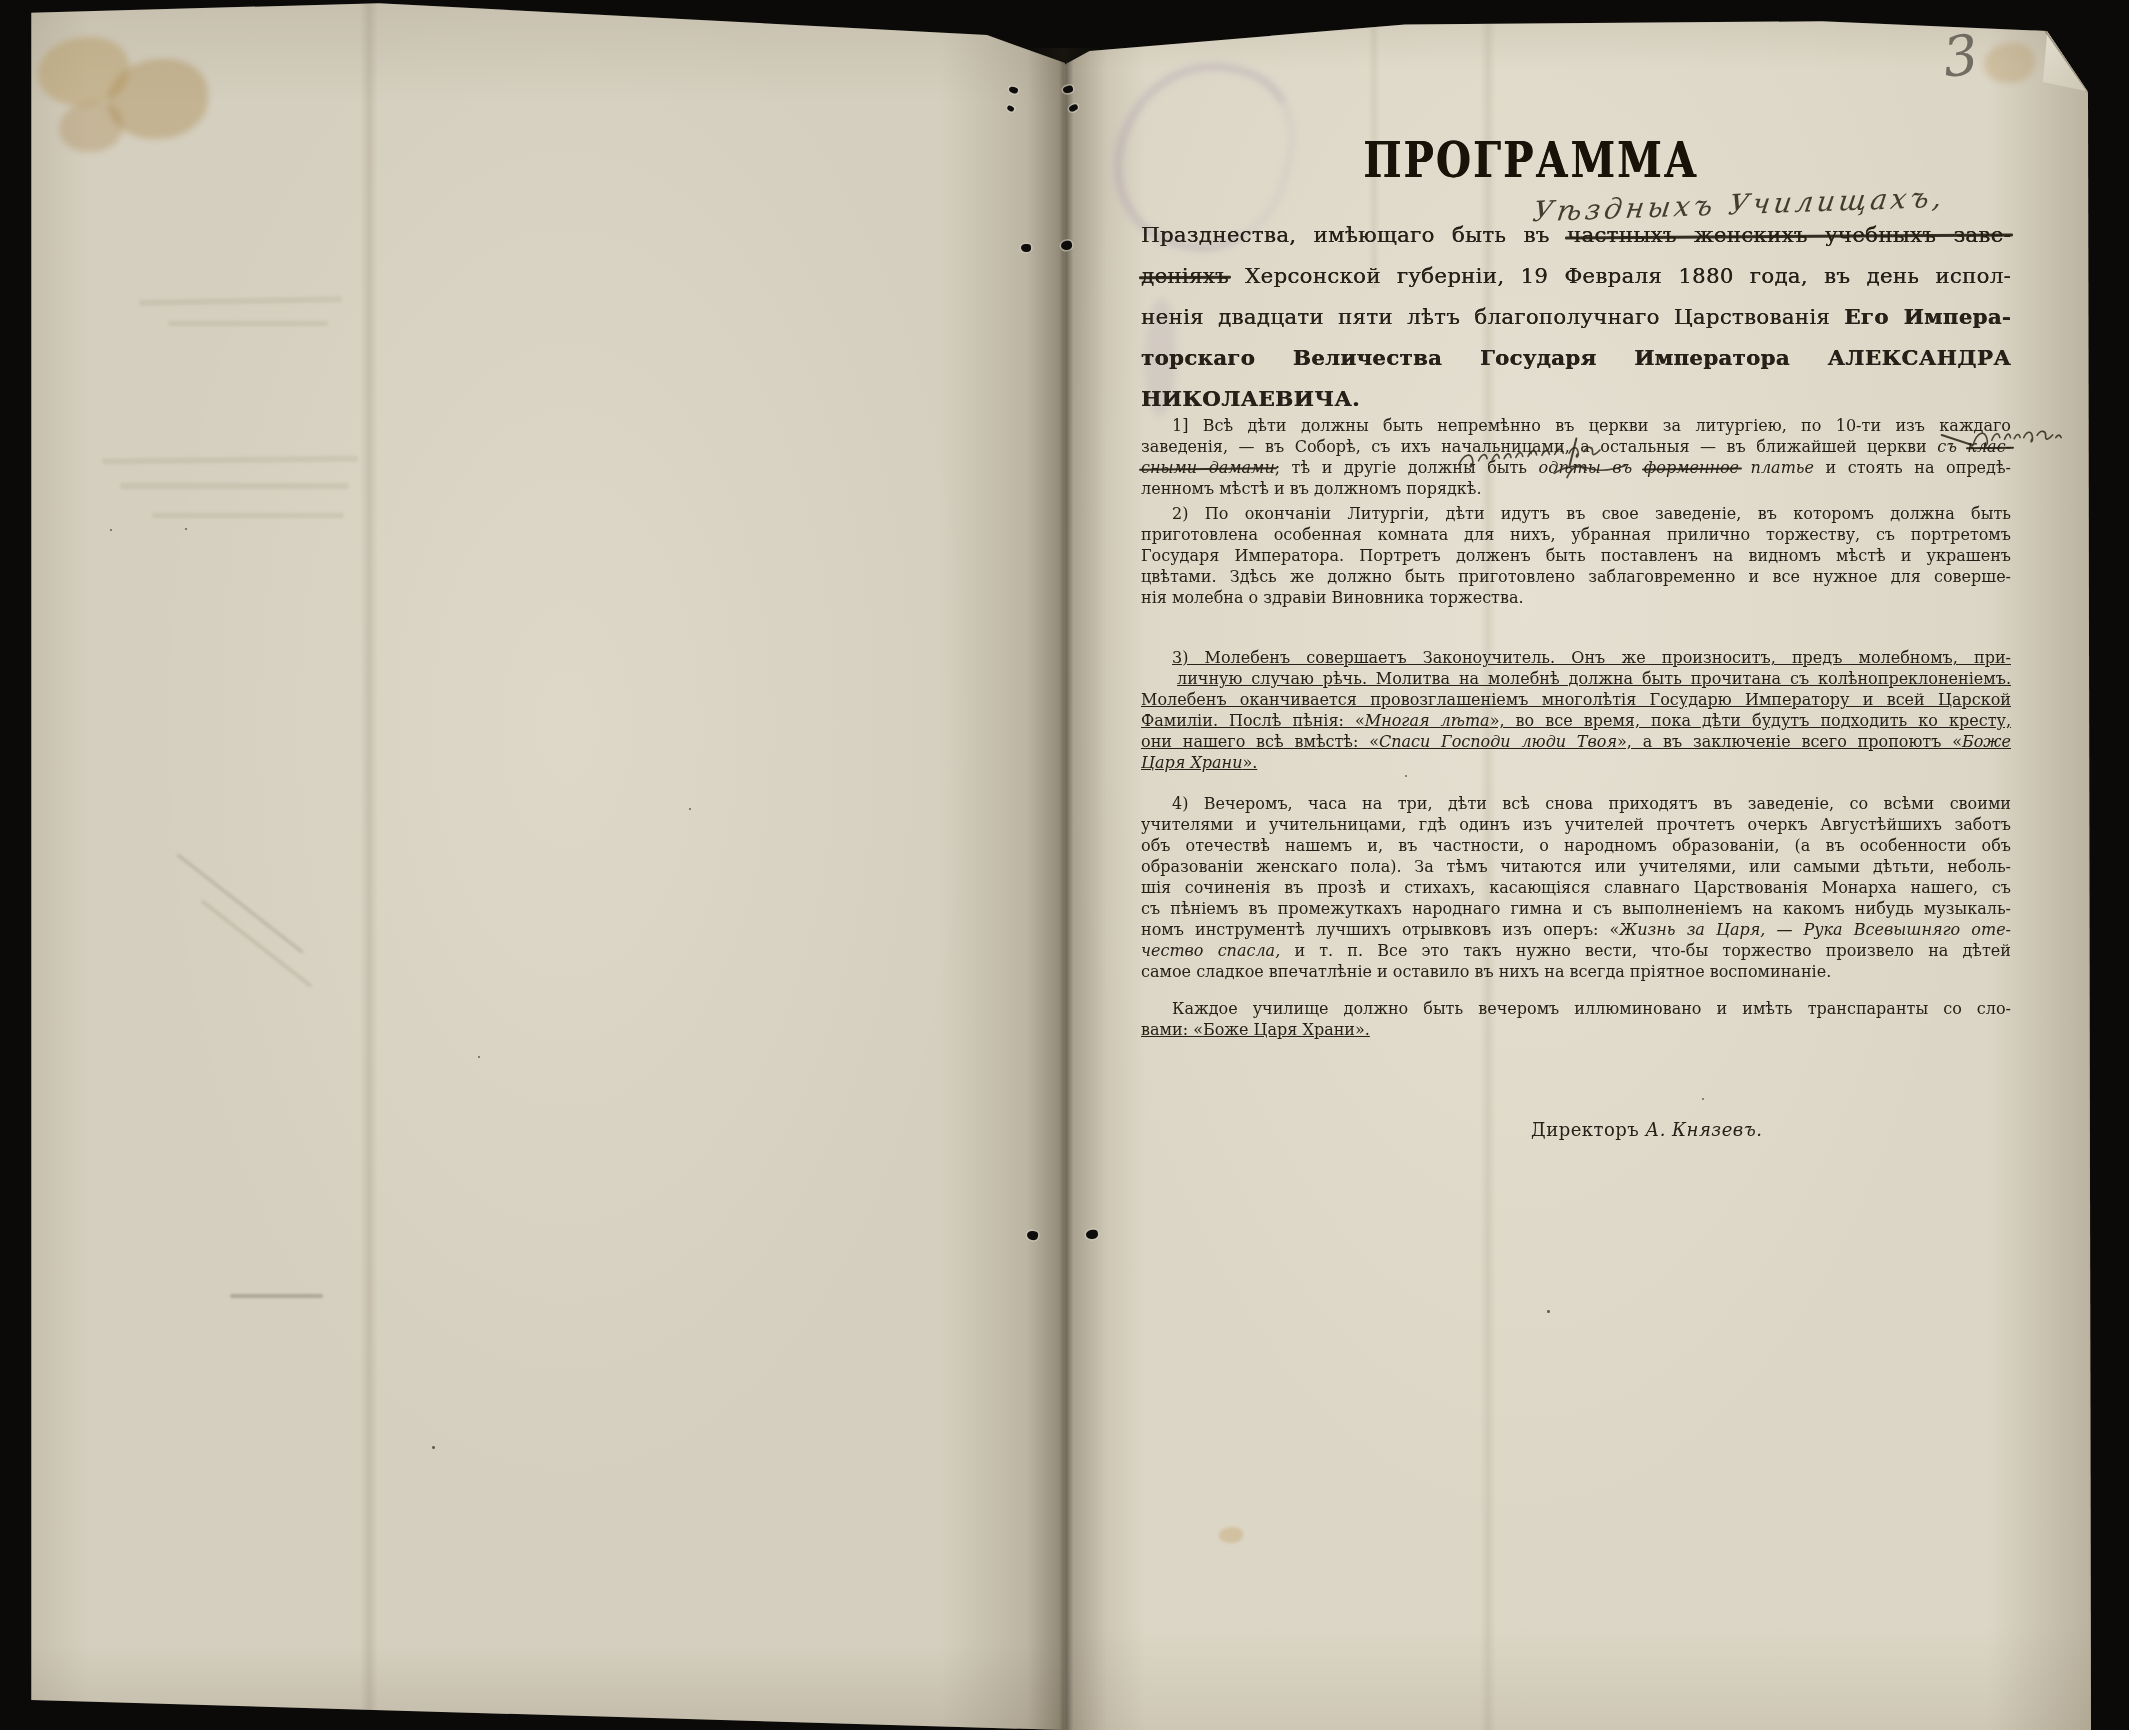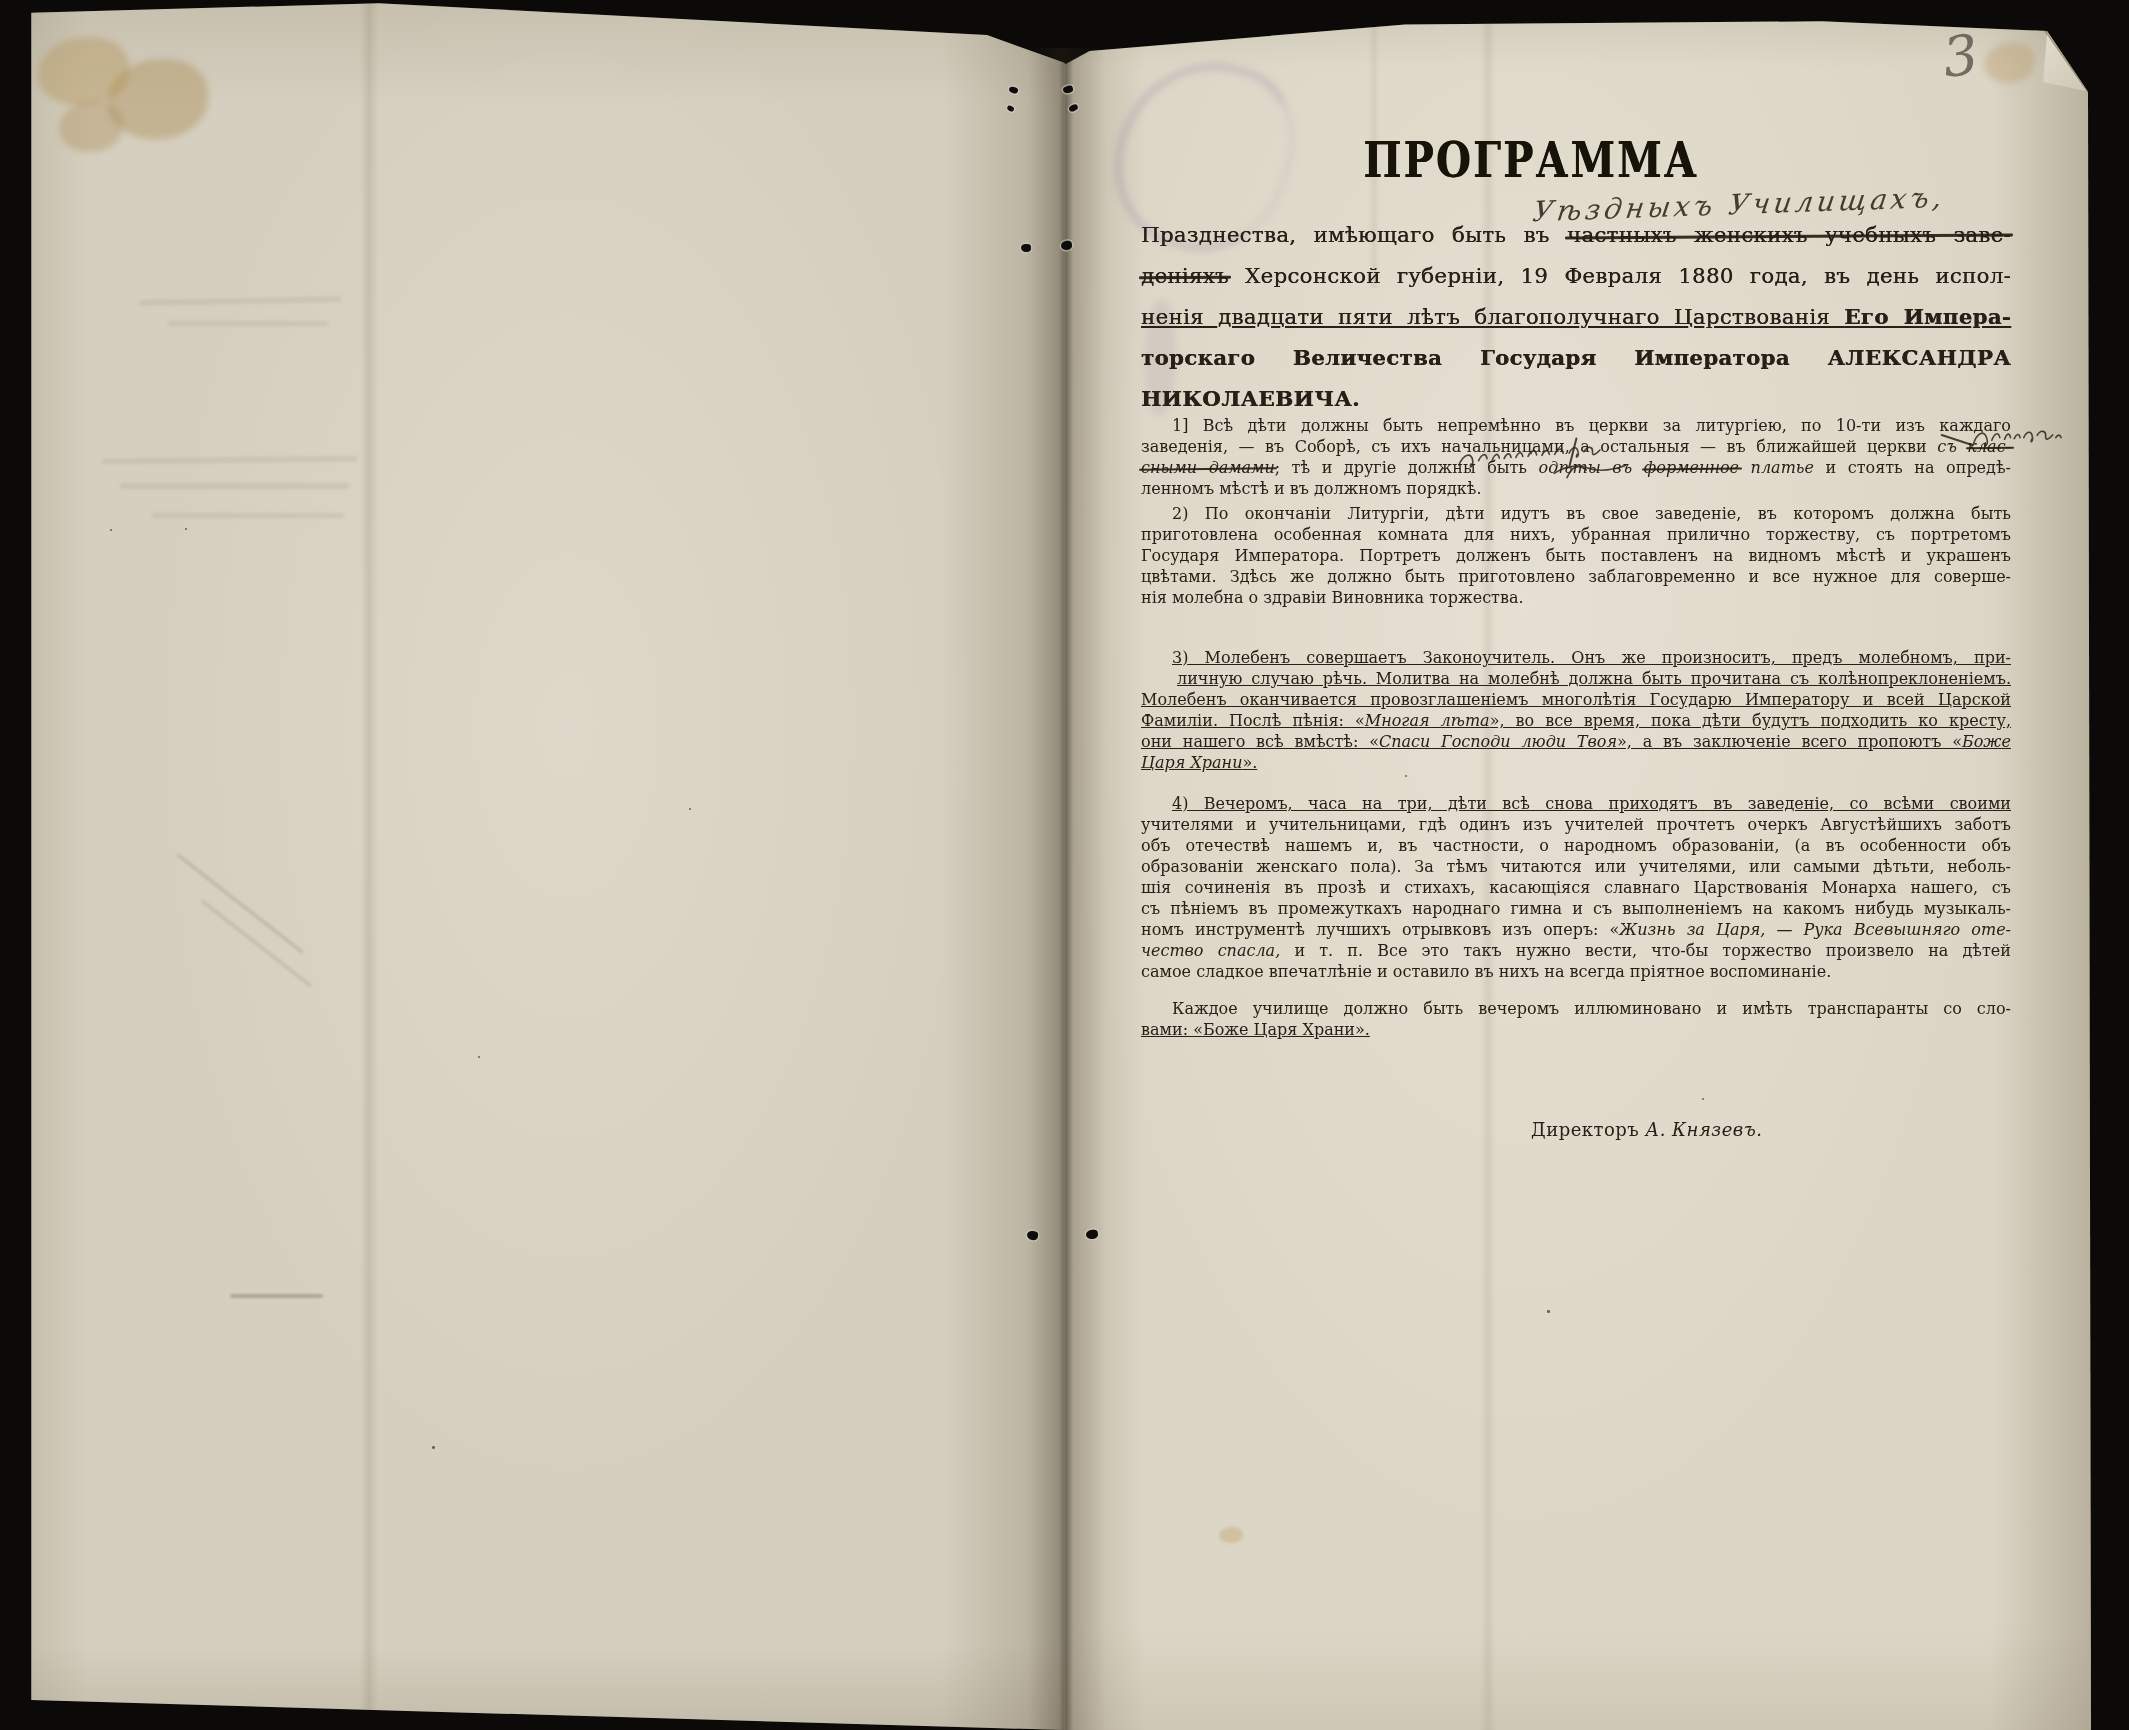--- a/index.html
+++ b/index.html
@@ -114,21 +114,21 @@
 
     <div class="page-number handwriting" style="left:879px;top:23.5px;">3</div>
 
     <div class="title" style="left:32px;top:131px;width:870px;">ПРОГРАММА</div>
 
     <div class="handwriting insertion" style="left:469px;top:188px;">Уѣздныхъ Училищахъ,</div>
 
     <div class="col subtitle-block" style="left:77px;top:214px;width:870px;position:absolute;">
         <div class="tline" style="position: relative;"><span class="seg">Празднества, имѣющаго быть въ </span><span class="seg st">частныхъ женскихъ учебныхъ заве-</span></div>
         <div class="tline" style="position: relative;"><span class="seg st">деніяхъ</span><span class="seg"> Херсонской губерніи, 19 Февраля 1880 года, въ день испол-</span></div>
-        <div class="tline" style="position: relative; text-decoration: underline;"><span class="seg">ненія двадцати пяти лѣтъ благополучнаго Царствованія </span><span class="seg bd">Его Импера-</span></div>
+        <div class="tline" style="position: relative;"><span class="seg">ненія двадцати пяти лѣтъ благополучнаго Царствованія </span><span class="seg bd">Его Импера-</span></div>
         <div class="tline" style="position: relative;"><span class="seg bd">торскаго Величества Государя Императора </span><span class="seg hv">АЛЕКСАНДРА НИКОЛАЕВИЧА.</span></div>
       </div>
 
     <div class="col body-block" style="left:77px;top:415px;width:870px;">
         <div class="tline ind" style="position: relative;"><span class="seg">1] Всѣ дѣти должны быть непремѣнно въ церкви за литургіею, по 10-ти изъ каждаго</span></div>
         <div class="tline" style="position: relative;"><span class="seg">заведенія, — въ Соборѣ, съ ихъ начальницами, а остальныя — въ ближайшей церкви </span><span class="seg it">съ </span><span class="seg st it">клас-</span></div>
         <div class="tline" style="position: relative;"><span class="seg st it">сными дамами</span><span class="seg">; тѣ и другіе должны быть </span><span class="seg it">одѣты въ </span><span class="seg st it">форменное</span><span class="seg it"> платье</span><span class="seg"> и стоять на опредѣ-</span></div>
         <div class="tline short" style="position: relative;"><span class="seg">ленномъ мѣстѣ и въ должномъ порядкѣ.</span></div>
       </div>
     <div class="col body-block" style="left:77px;top:503px;width:870px;">
@@ -140,21 +140,21 @@
       </div>
     <div class="col body-block" style="left:77px;top:647px;width:870px;text-decoration:underline;">
         <div class="tline ind" style="position: relative;"><span class="seg">3) Молебенъ совершаетъ Законоучитель. Онъ же произноситъ, предъ молебномъ, при-</span></div>
         <div class="tline" style="position: relative; margin-left: 36px;"><span class="seg">личную случаю рѣчь. Молитва на молебнѣ должна быть прочитана съ колѣнопреклоненіемъ.</span></div>
         <div class="tline" style="position: relative;"><span class="seg">Молебенъ оканчивается провозглашеніемъ многолѣтія Государю Императору и всей Царской</span></div>
         <div class="tline" style="position: relative;"><span class="seg">Фамиліи. Послѣ пѣнія: «</span><span class="seg it">Многая лѣта</span><span class="seg">», во все время, пока дѣти будутъ подходить ко кресту,</span></div>
         <div class="tline" style="position: relative;"><span class="seg">они нашего всѣ вмѣстѣ: «</span><span class="seg it">Спаси Господи люди Твоя</span><span class="seg">», а въ заключеніе всего пропоютъ «</span><span class="seg it">Боже</span></div>
         <div class="tline short" style="position: relative;"><span class="seg it">Царя Храни</span><span class="seg">».</span></div>
       </div>
     <div class="col body-block" style="left:77px;top:793px;width:870px;">
-        <div class="tline ind" style="position: relative; text-decoration: underline;"><span class="seg">4) Вечеромъ, часа на три, дѣти всѣ снова приходятъ въ заведеніе, со всѣми своими</span></div>
+        <div class="tline ind" style="position: relative;"><span class="seg">4) Вечеромъ, часа на три, дѣти всѣ снова приходятъ въ заведеніе, со всѣми своими</span></div>
         <div class="tline" style="position: relative;"><span class="seg">учителями и учительницами, гдѣ одинъ изъ учителей прочтетъ очеркъ Августѣйшихъ заботъ</span></div>
         <div class="tline" style="position: relative;"><span class="seg">объ отечествѣ нашемъ и, въ частности, о народномъ образованіи, (а въ особенности объ</span></div>
         <div class="tline" style="position: relative;"><span class="seg">образованіи женскаго пола). За тѣмъ читаются или учителями, или самыми дѣтьти, неболь-</span></div>
         <div class="tline" style="position: relative;"><span class="seg">шія сочиненія въ прозѣ и стихахъ, касающіяся славнаго Царствованія Монарха нашего, съ</span></div>
         <div class="tline" style="position: relative;"><span class="seg">съ пѣніемъ въ промежуткахъ народнаго гимна и съ выполненіемъ на какомъ нибудь музыкаль-</span></div>
         <div class="tline" style="position: relative;"><span class="seg">номъ инструментѣ лучшихъ отрывковъ изъ оперъ: «</span><span class="seg it">Жизнь за Царя, — Рука Всевышняго оте-</span></div>
         <div class="tline" style="position: relative;"><span class="seg it">чество спасла,</span><span class="seg"> и т. п. Все это такъ нужно вести, что-бы торжество произвело на дѣтей</span></div>
         <div class="tline short" style="position: relative;"><span class="seg">самое сладкое впечатлѣніе и оставило въ нихъ на всегда пріятное воспоминаніе.</span></div>
       </div>
     <div class="col body-block" style="left:77px;top:998px;width:870px;">

